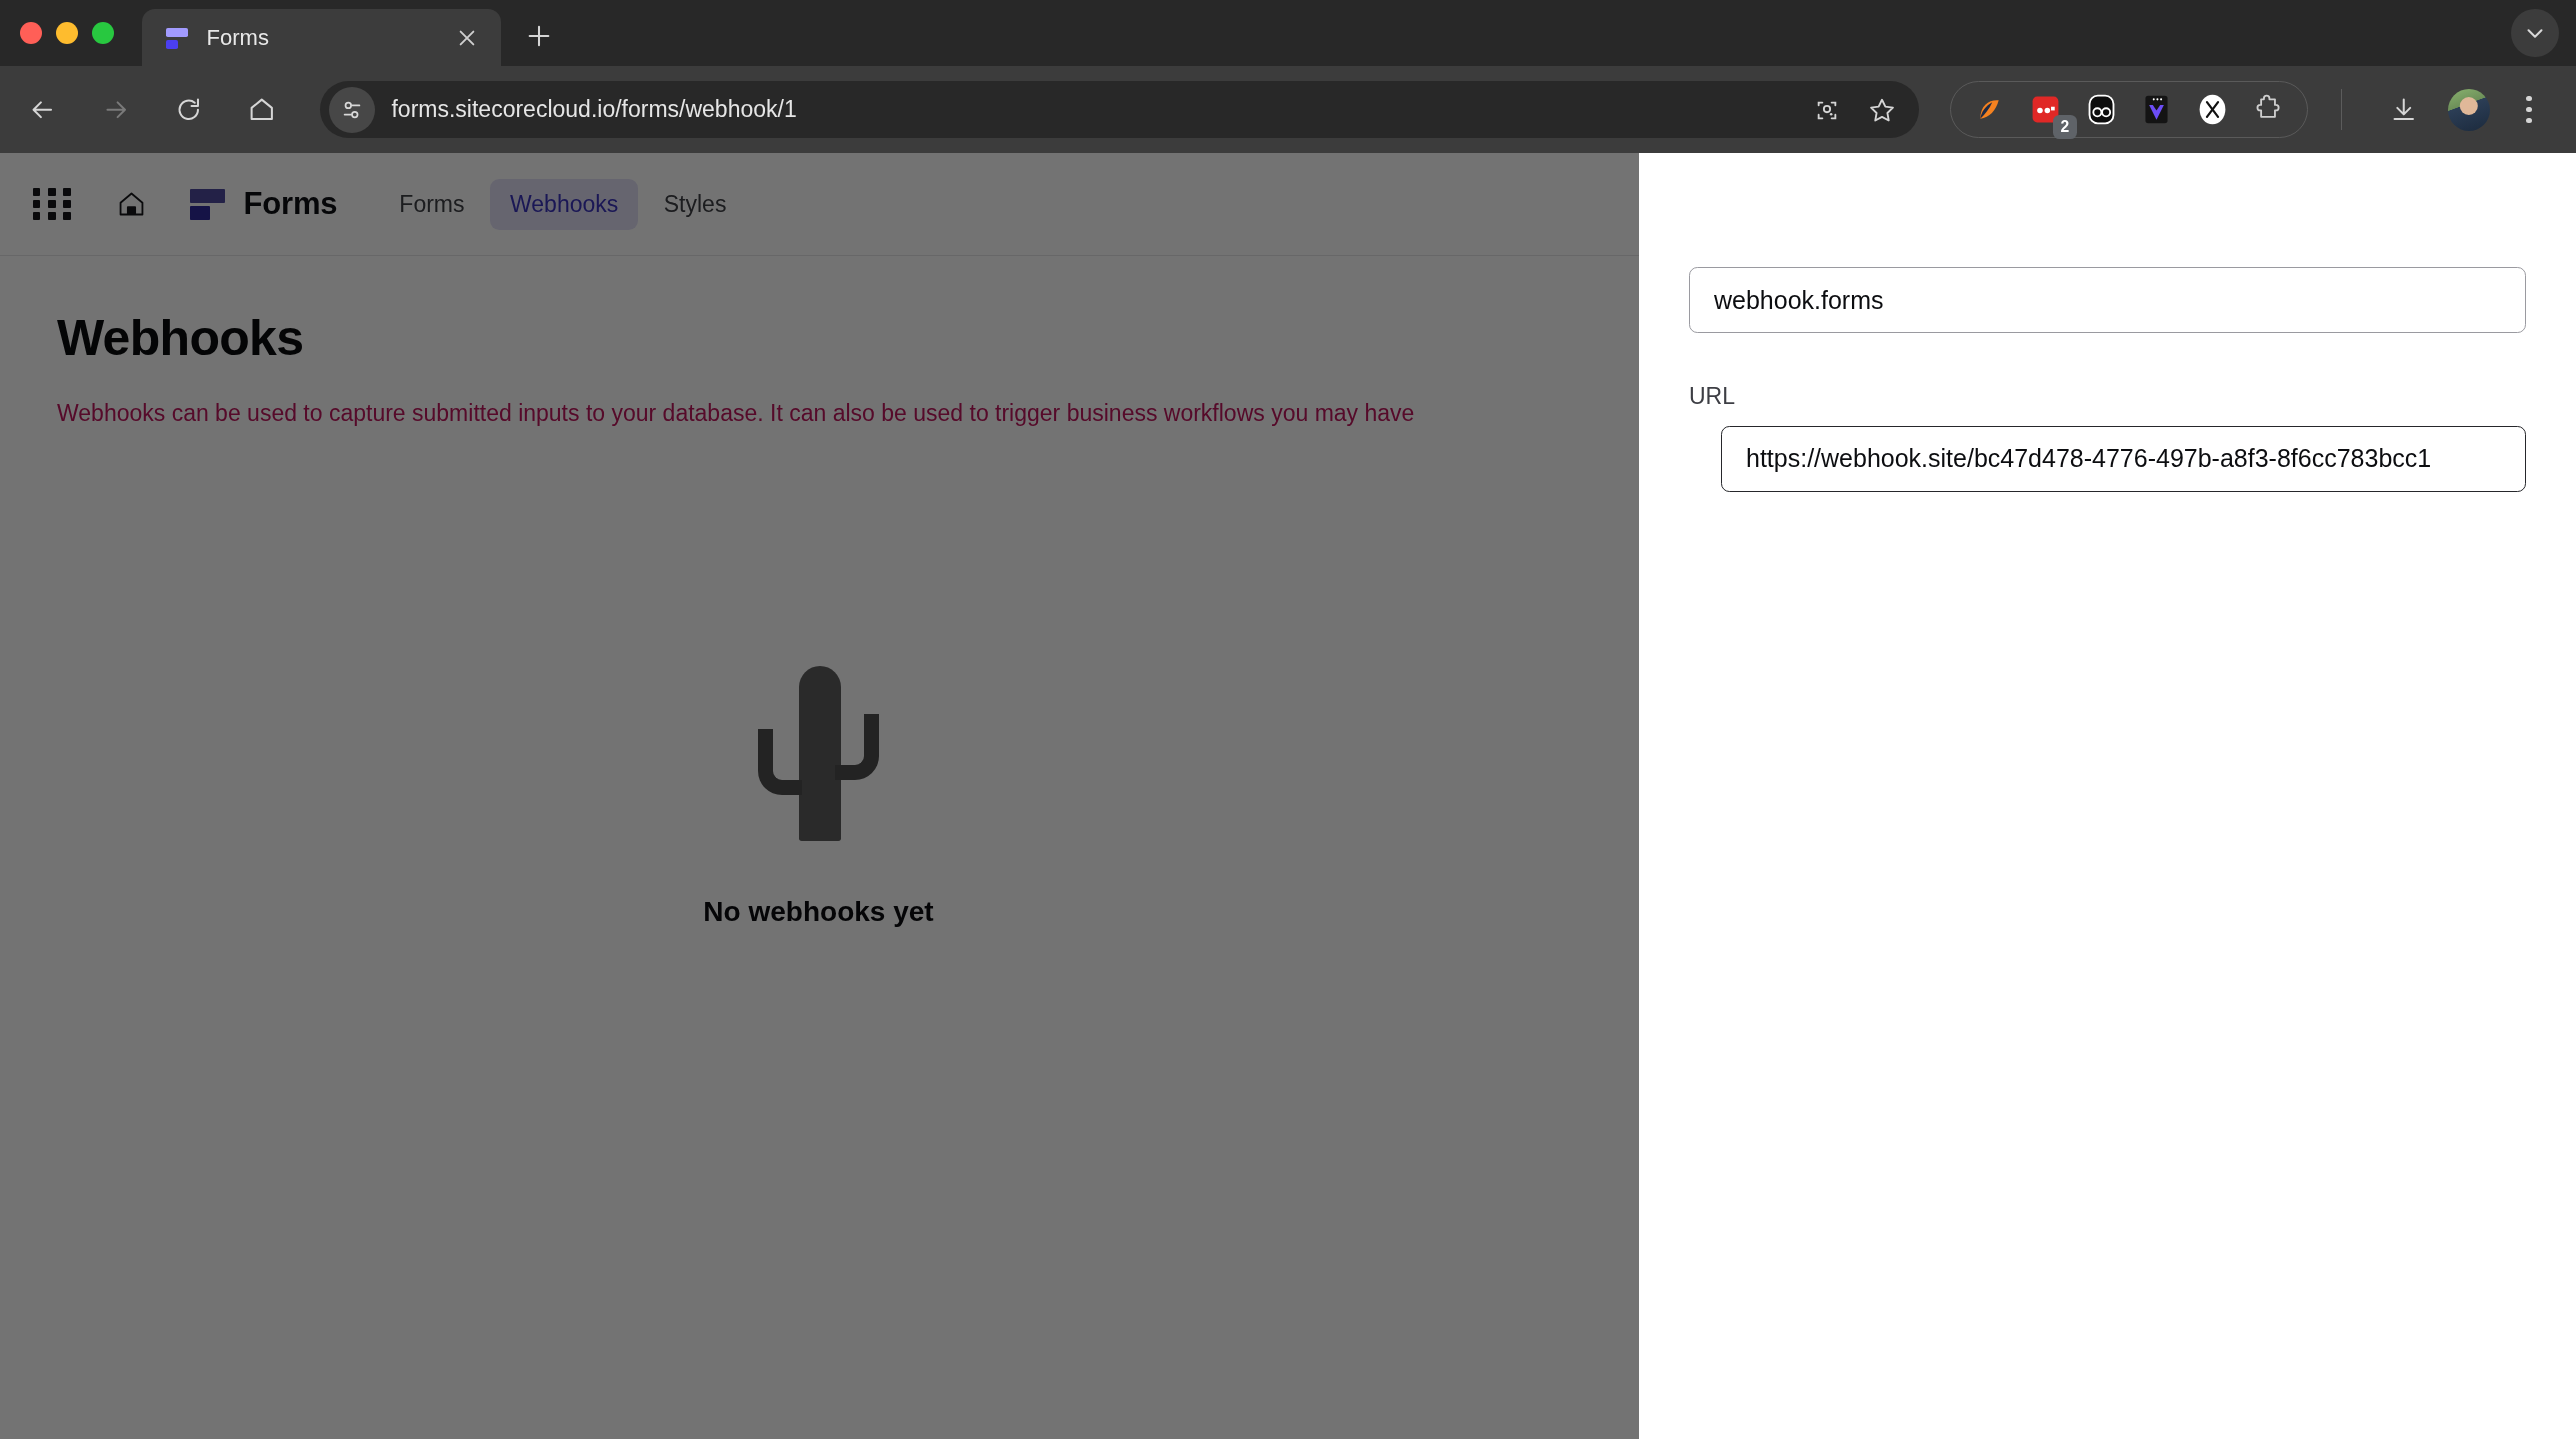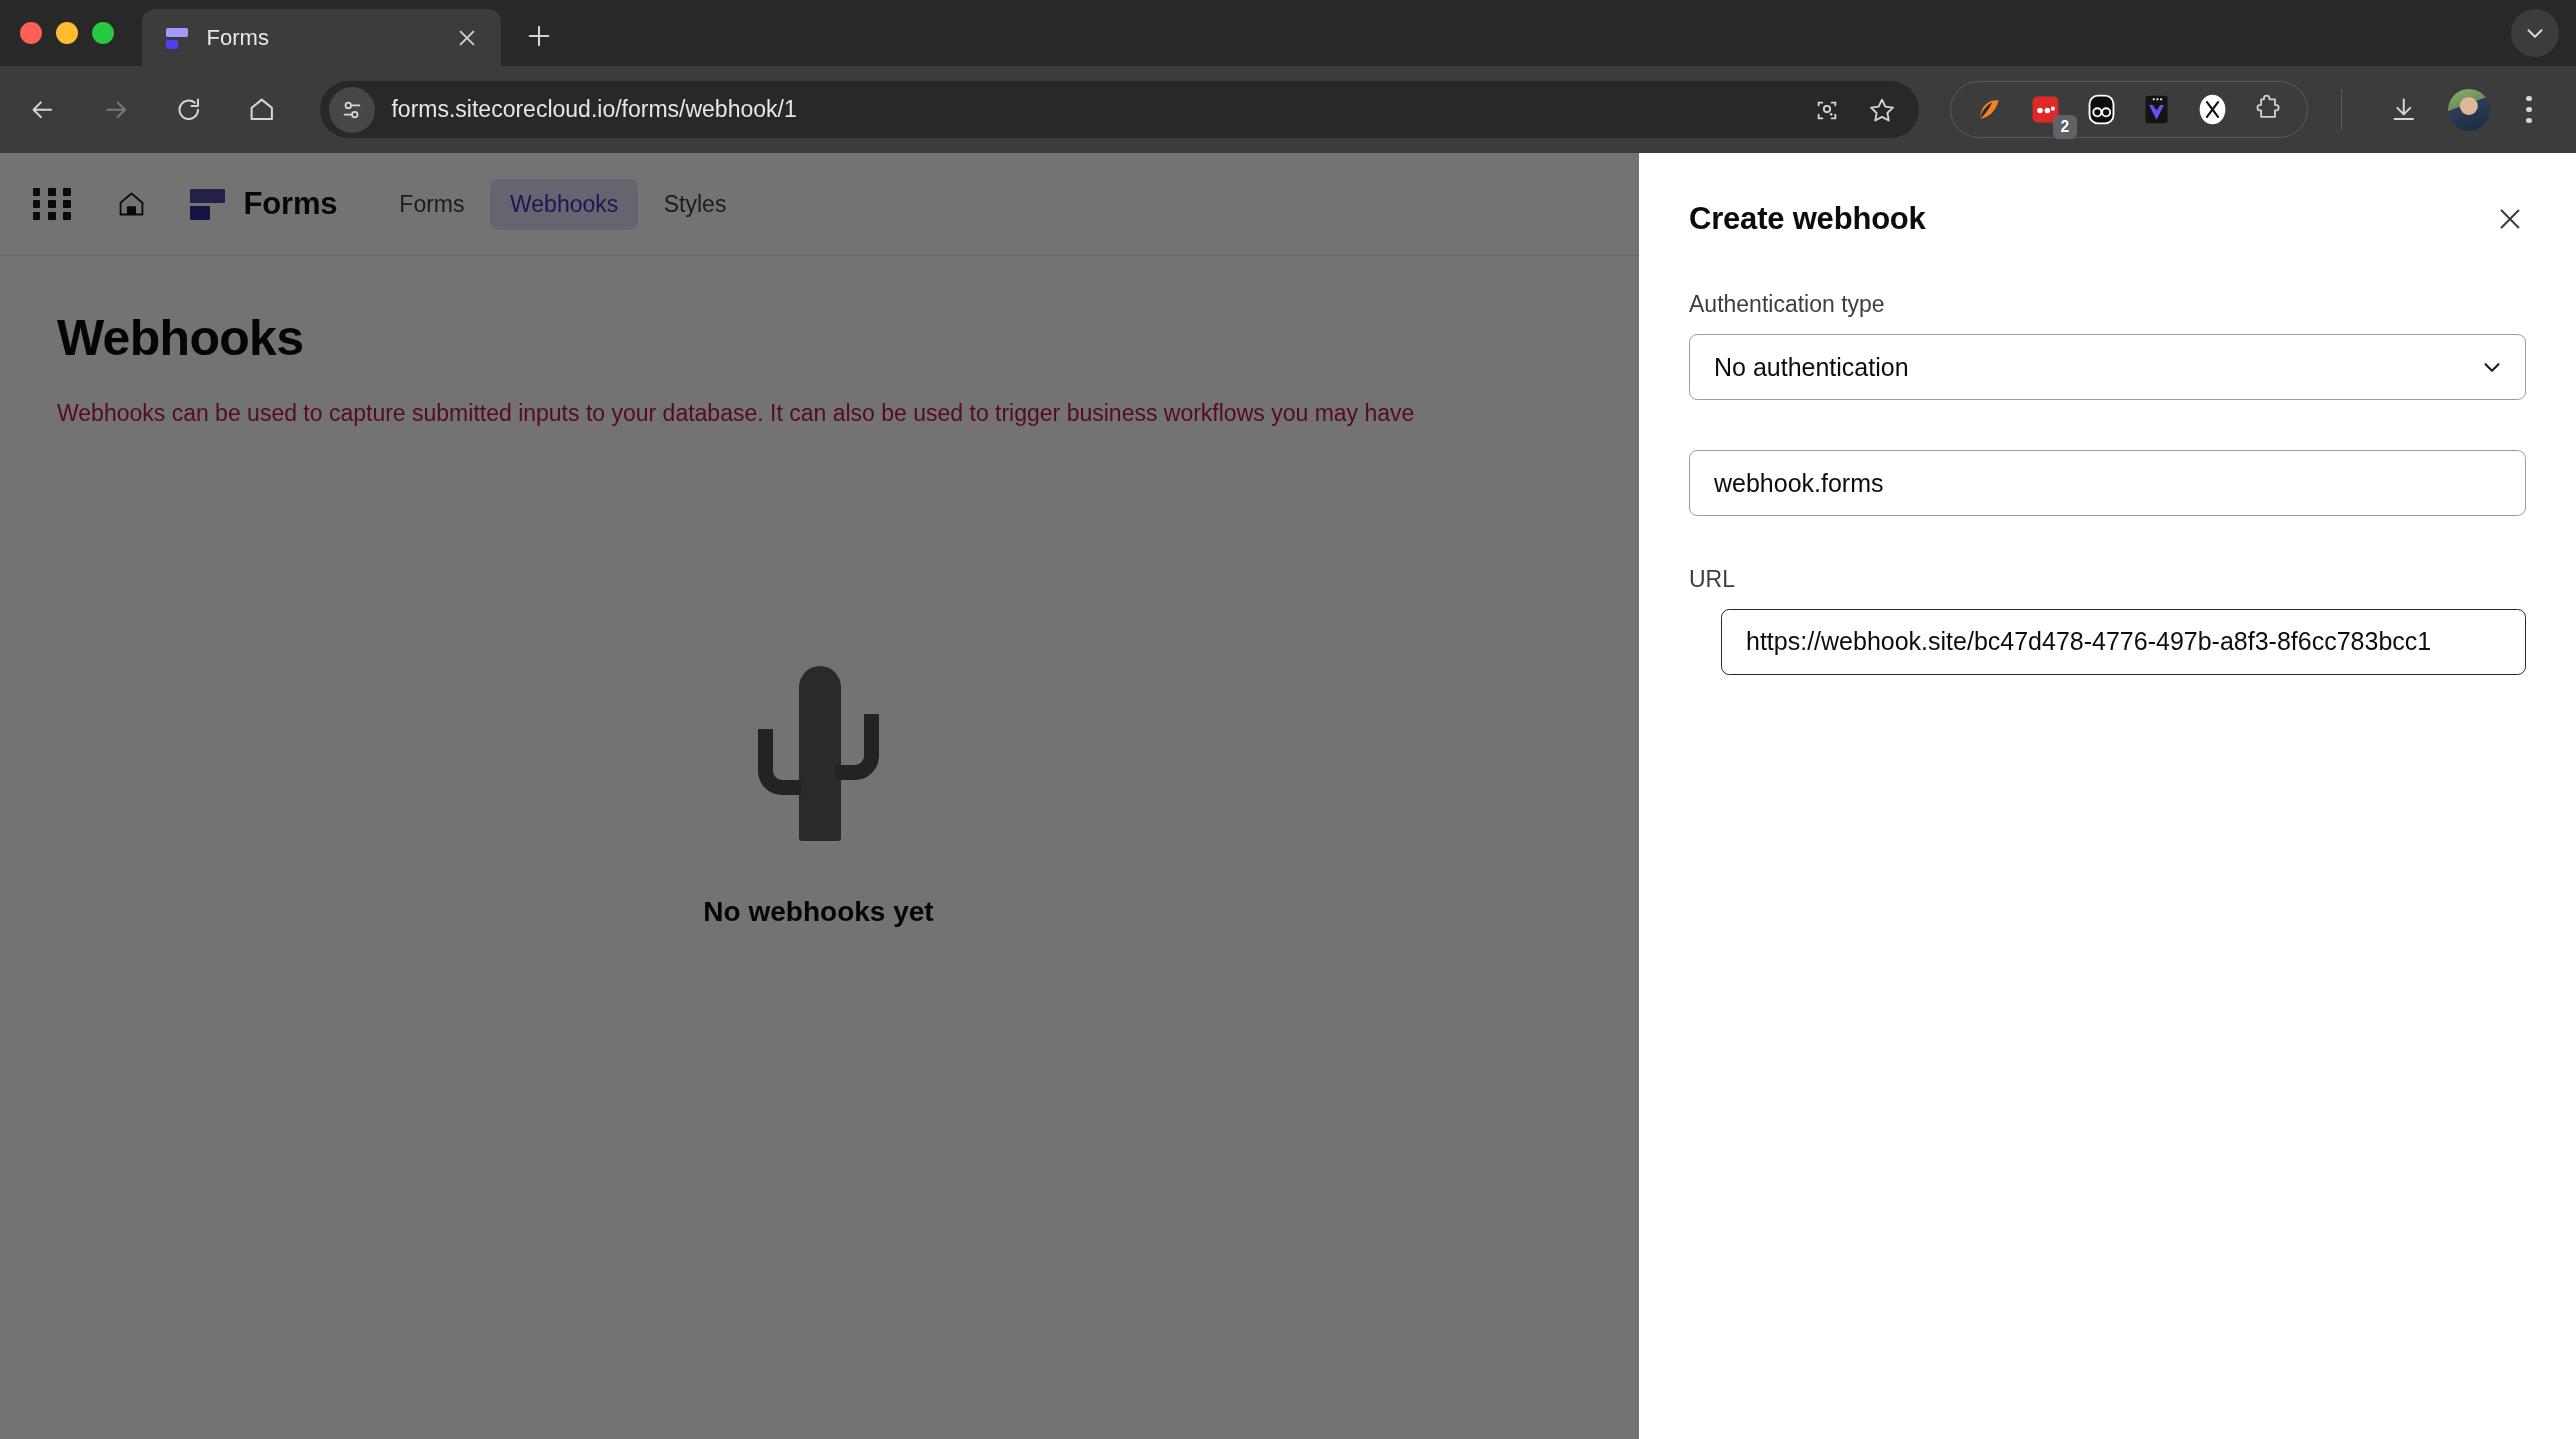--- a/index.html
+++ b/index.html
@@ -394,40 +394,21 @@
         <span class="trunk"></span>
           <span class="arm-l"></span>
           <span class="arm-r"></span>
       </span>
       <span class="empty-label">No webhooks yet</span>
     </div>
 
     <div class="overlay"></div>
 
     <aside class="panel">
-      <div class="panel-head">
-        <span class="panel-title">Create webhook</span>
-        <span class="panel-close">
-          <svg width="28" height="28" viewBox="0 0 30 30" fill="none" stroke="currentColor" stroke-width="2.2" stroke-linecap="round">
-            <path d="M6 6 L24 24 M24 6 L6 24"></path>
-          </svg>
-        </span>
-      </div>
-
-      <div class="field">
-        <div class="field-label">Authentication type</div>
-        <div class="field-box">
-          <span class="field-value">No authentication</span>
-          <span class="chev">
-            <svg width="26" height="26" viewBox="0 0 28 28" fill="none" stroke="currentColor" stroke-width="2.3" stroke-linecap="round" stroke-linejoin="round">
-              <path d="M7 11 L14 18 L21 11"></path>
-            </svg>
-          </span>
-        </div>
-      </div>
+
 
       <div class="field">
         <div class="field-box">
           <span class="field-value">webhook.forms</span>
         </div>
       </div>
 
       <div class="field">
         <div class="field-label">URL</div>
         <div class="field-box focused">

